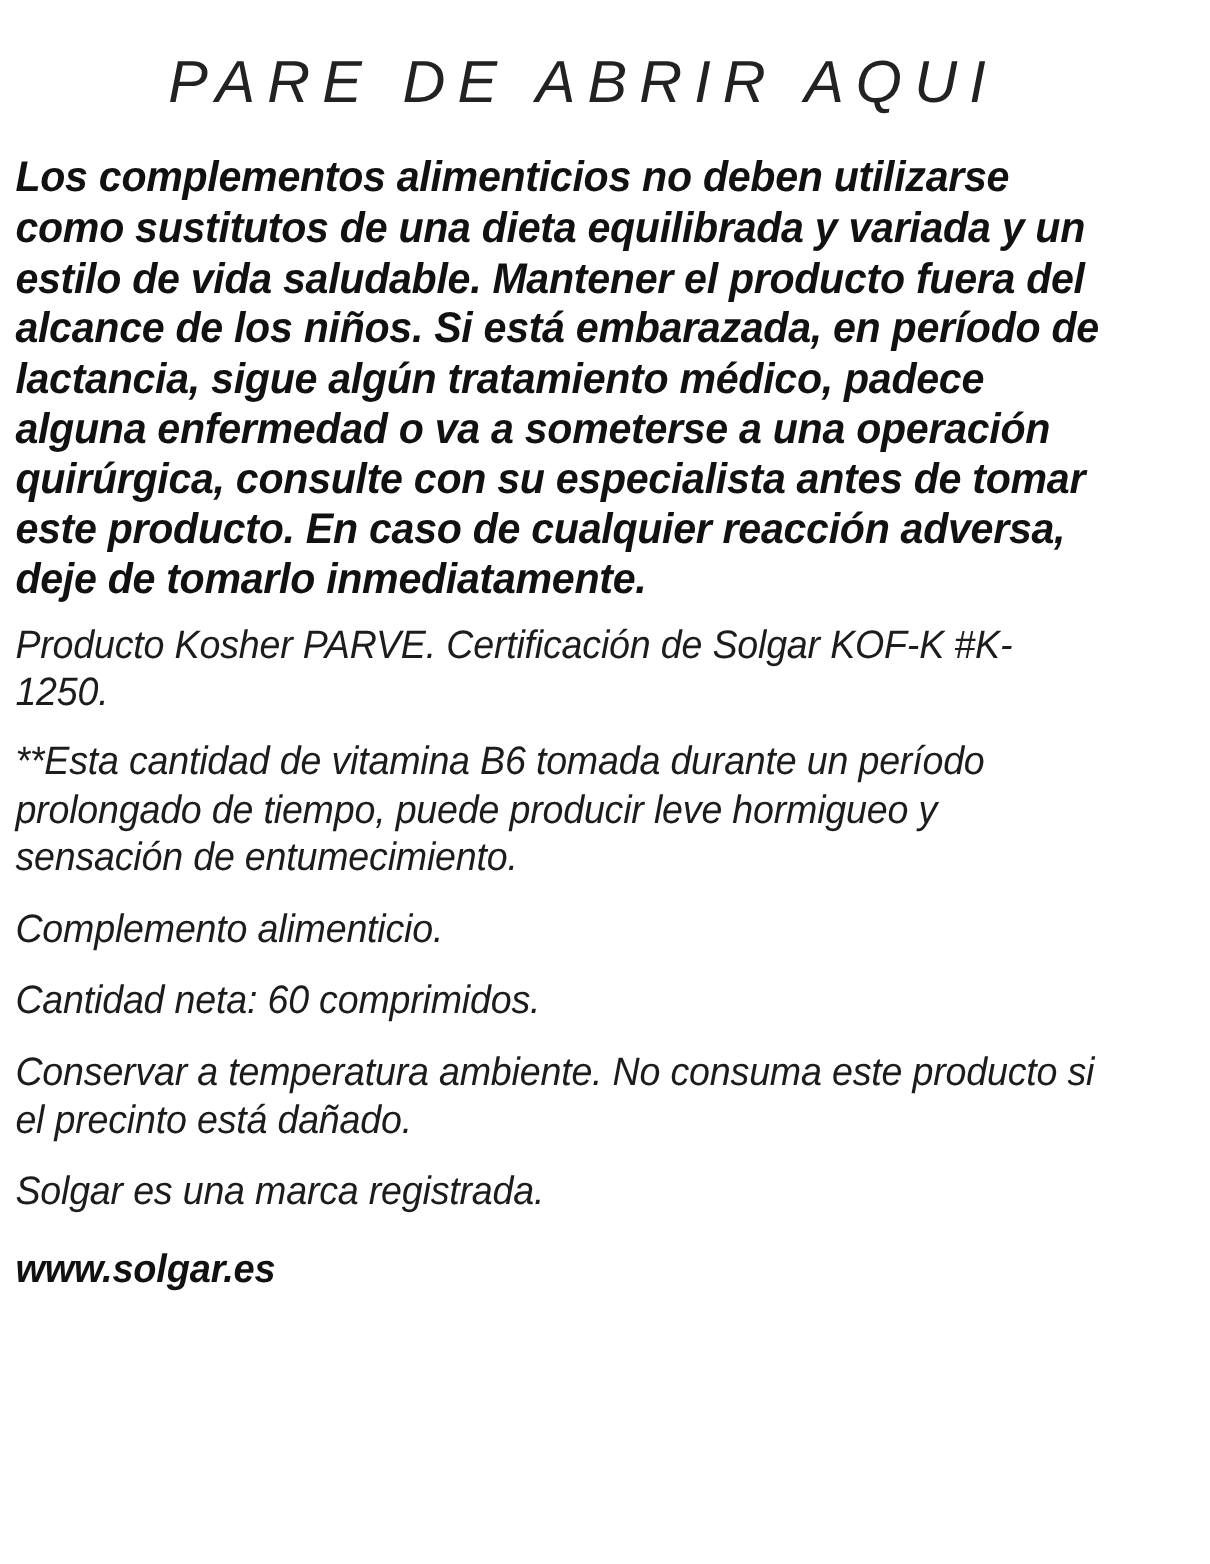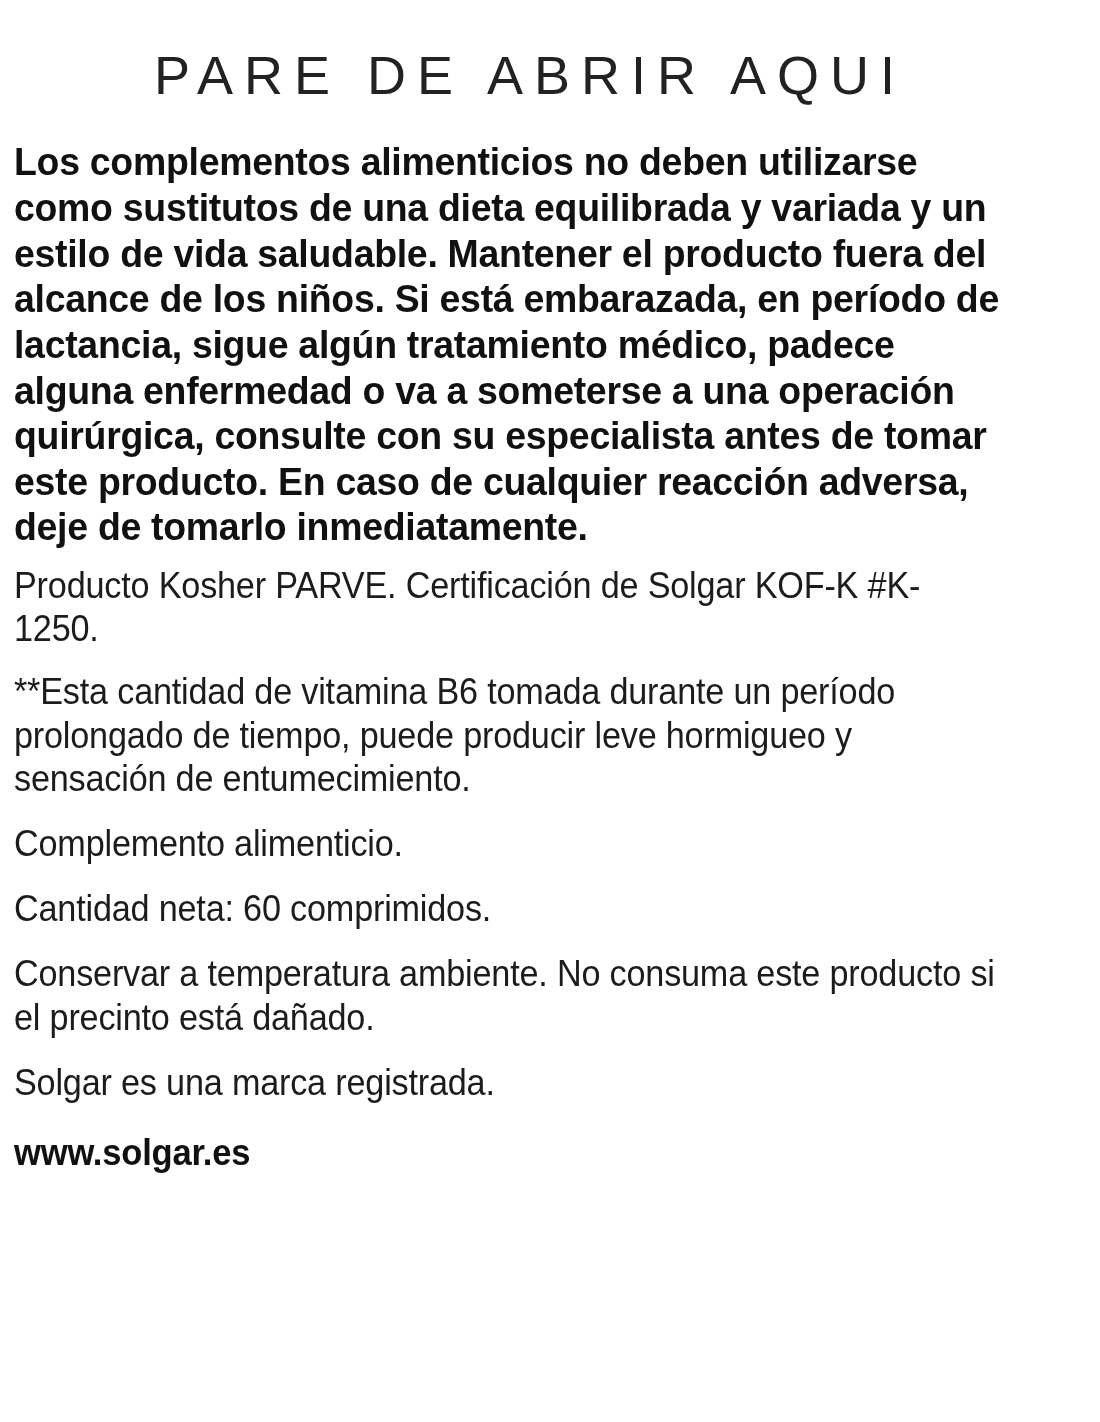--- a/index.html
+++ b/index.html
@@ -14,20 +14,21 @@
     color: #1a1a1a;
     overflow: hidden;
   }
   .label {
     box-sizing: border-box;
     width: 1084px;
     height: 1422px;
     padding: 46px 32px 0 14px;
     display: flex;
     flex-direction: column;
+    font-style: italic;
   }
   .headline {
     text-align: center;
     font-size: 54px;
     font-weight: 400;
     letter-spacing: 11px;
     color: #222222;
     line-height: 1.1;
     margin: 0 0 34px 0;
     padding-right: 6px;

